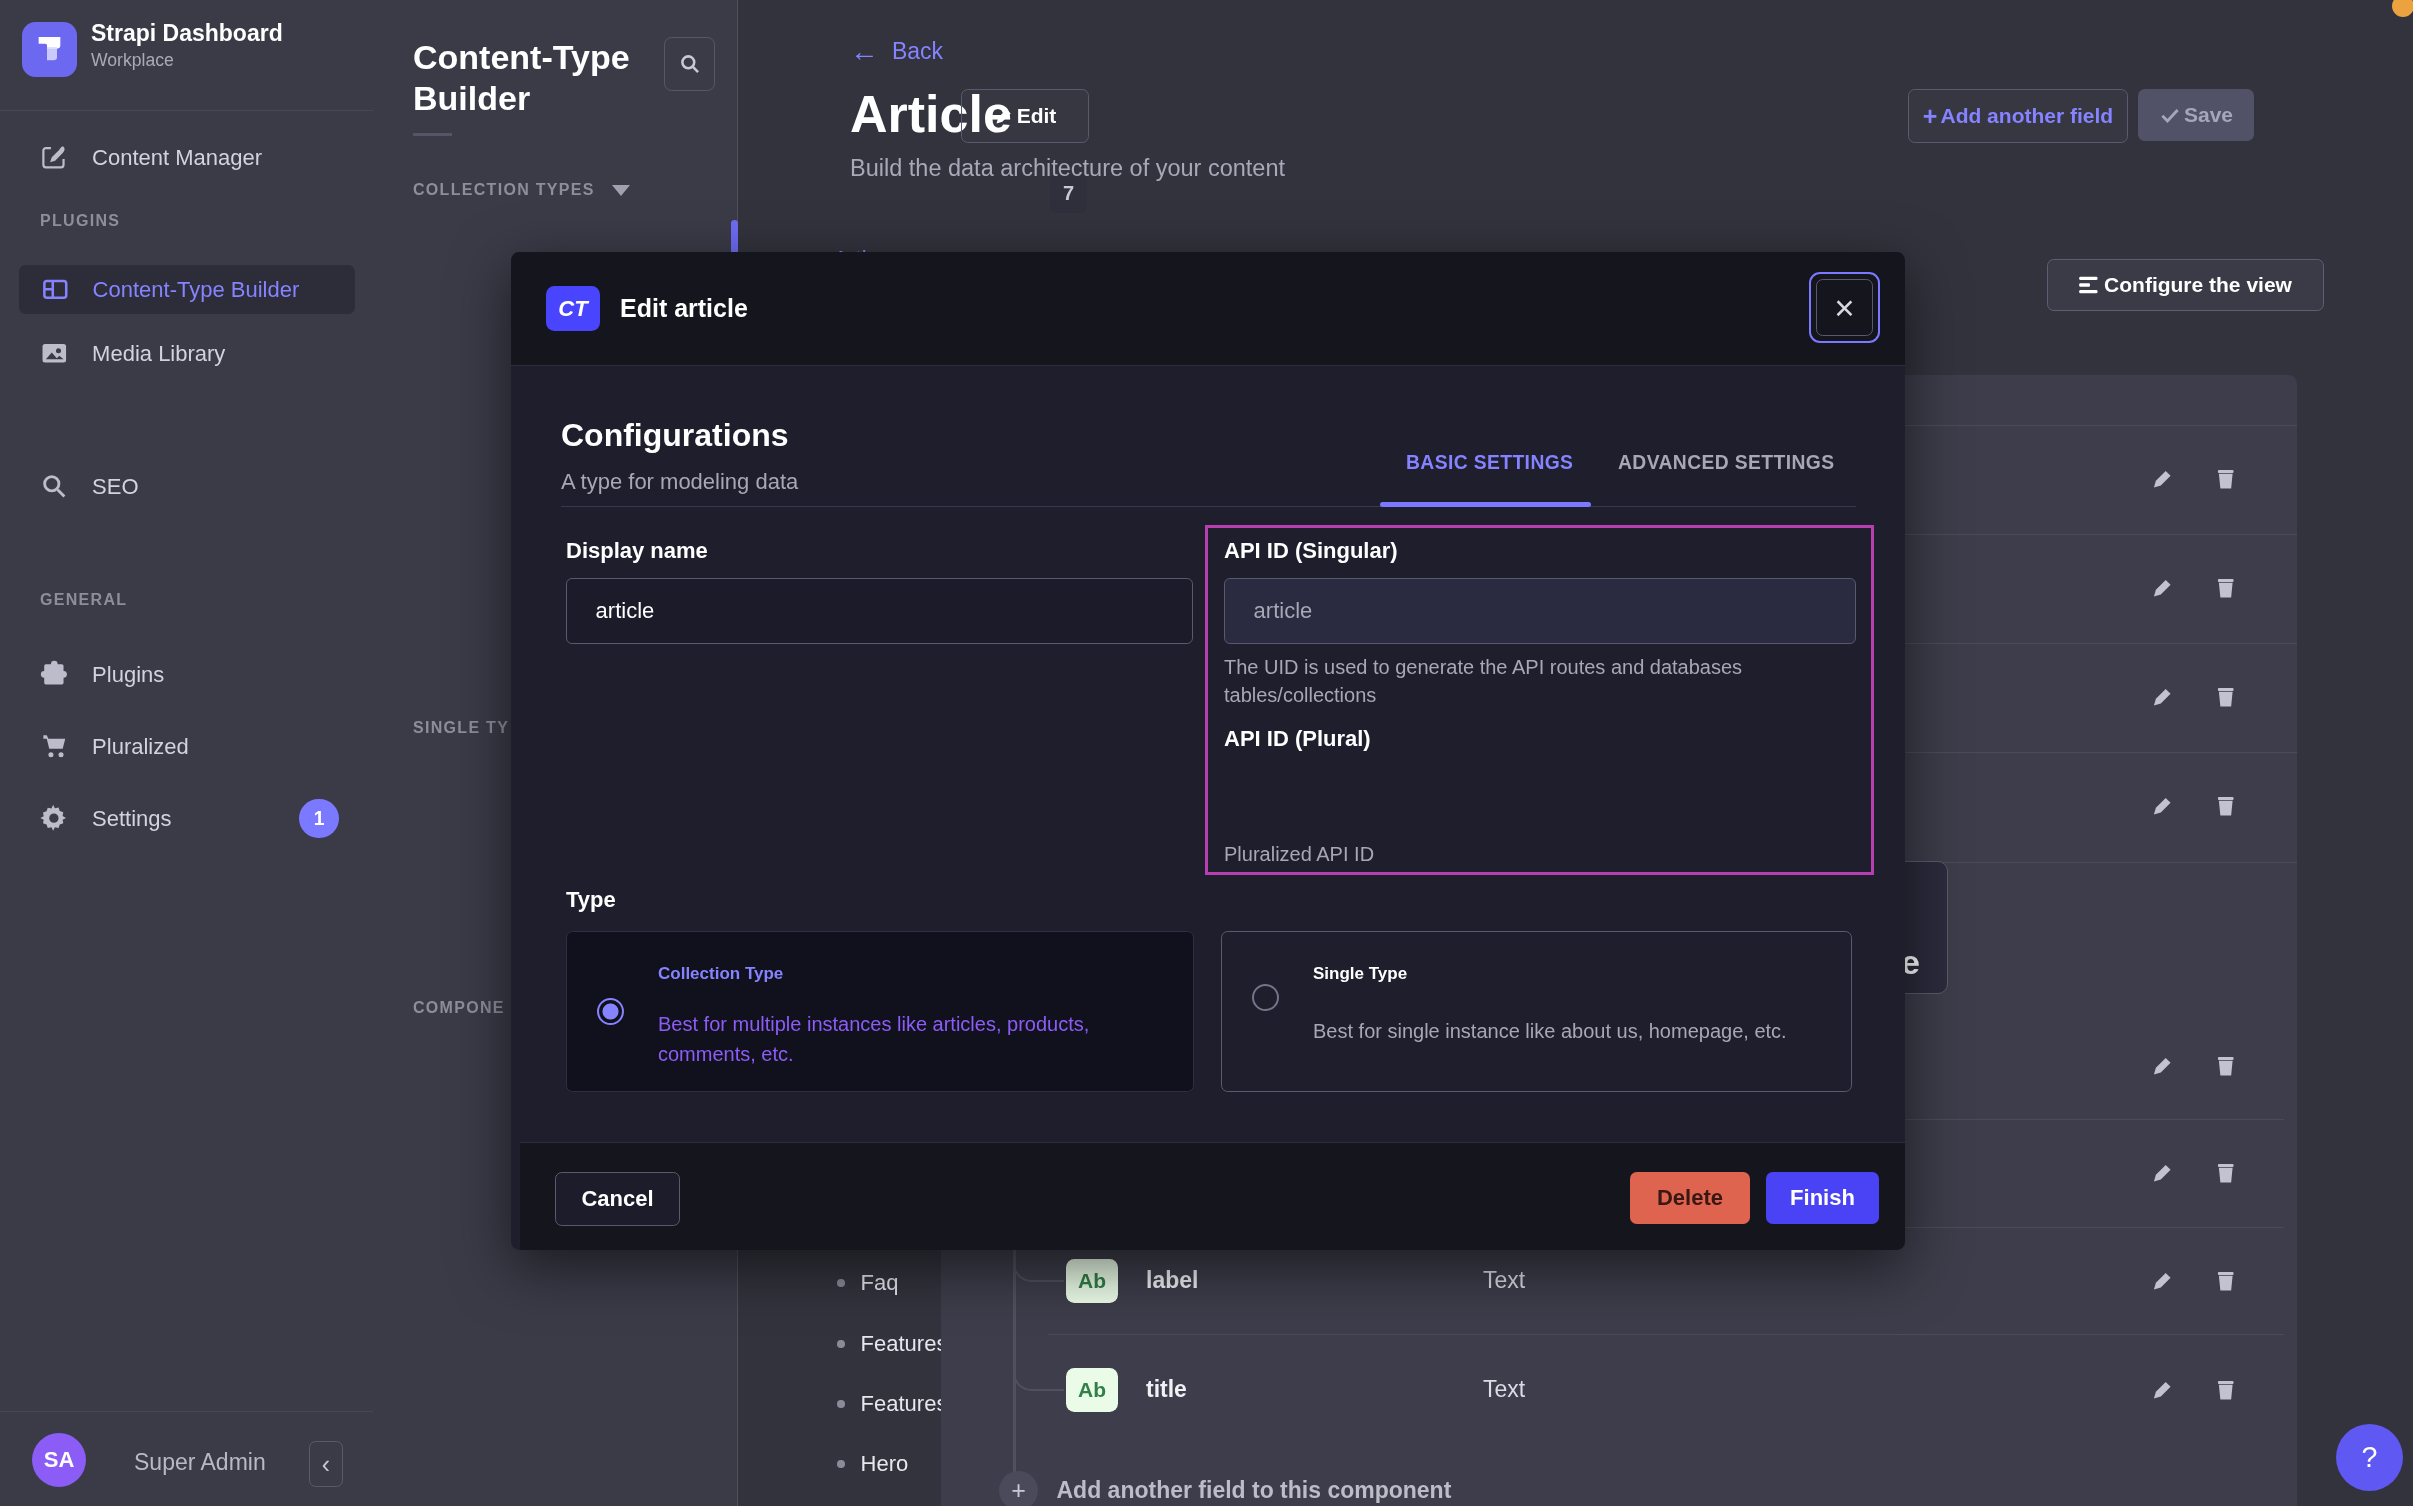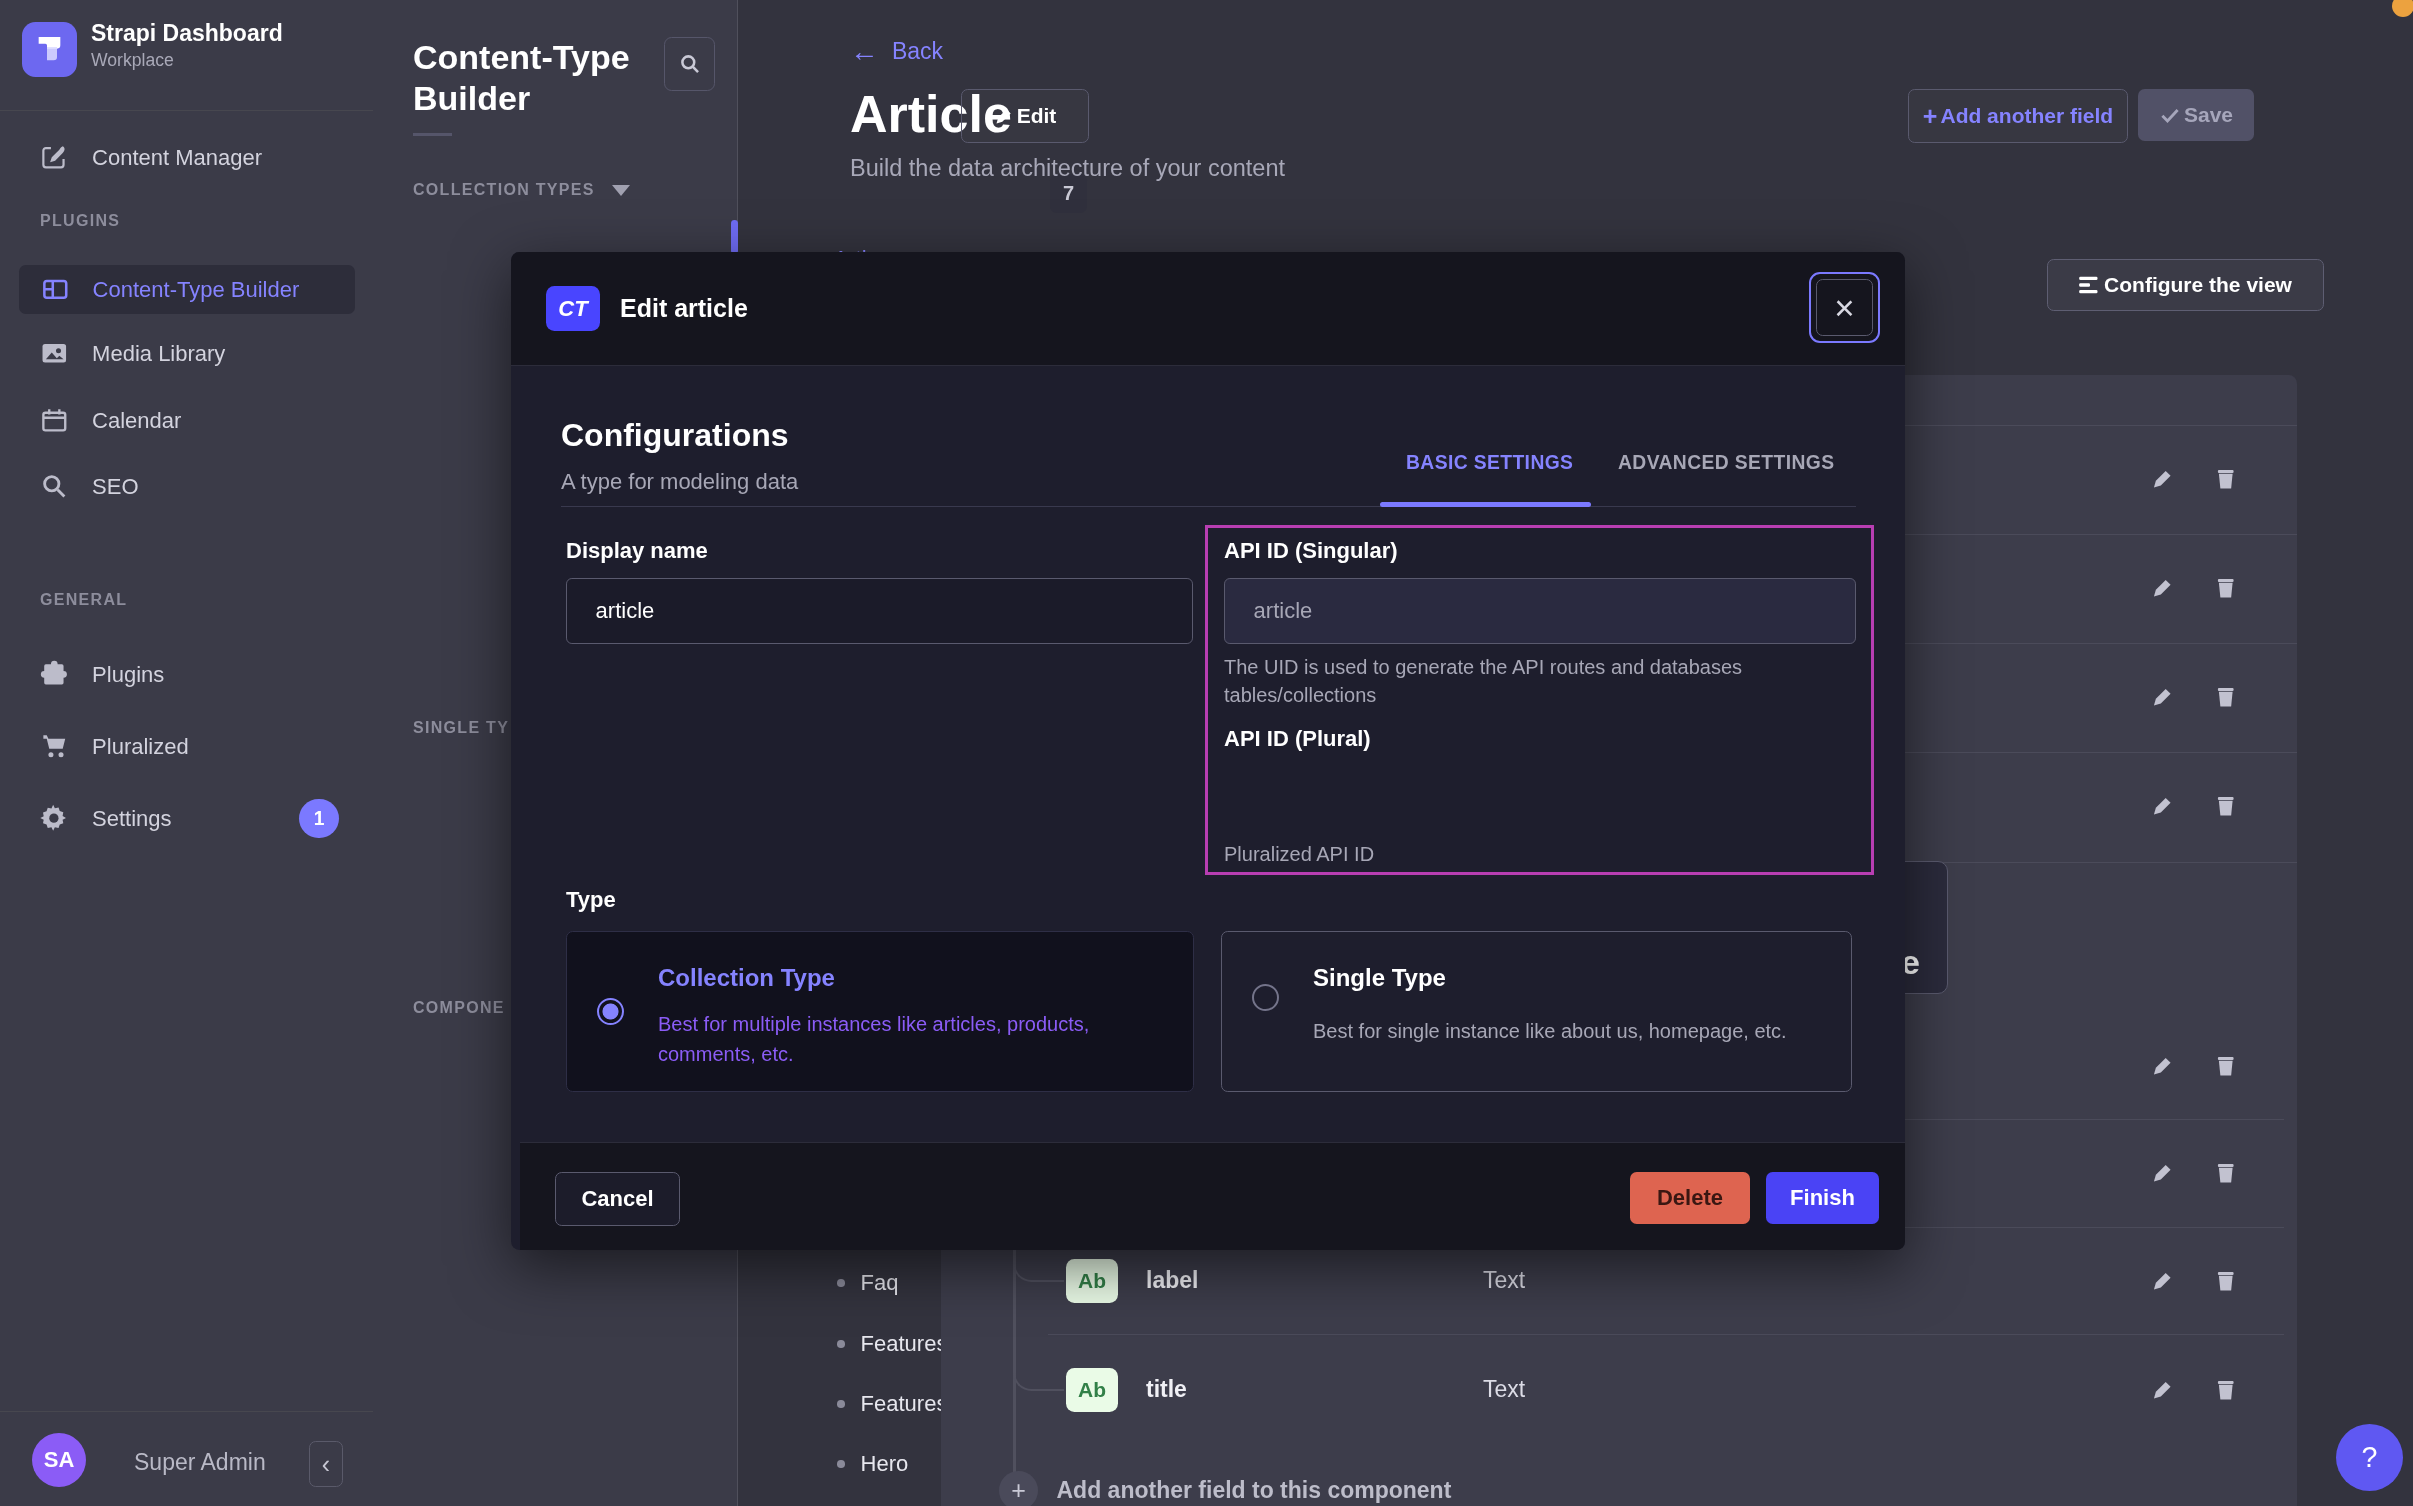--- a/index.html
+++ b/index.html
@@ -81,21 +81,21 @@
   .f-label{font-size:22px;font-weight:bold;color:#fff;}
   .f-input{height:66px;border:0.8px solid #5a5a6e;border-radius:5.9px;background:#1b1b29;
         display:flex;align-items:center;padding:0 28.6px;font-size:22px;color:#fff;box-sizing:border-box;}
   .f-input.dim{background:#2a2a40;color:#a7a7b6;}
   .f-help{font-size:20px;color:#a7a7b6;line-height:28px;}
   .annotation{left:694px;top:273px;width:669px;height:350px;border:3.4px solid #b83eb2;box-sizing:border-box;}
   .type-card{border-radius:6.7px;box-sizing:border-box;}
   .radio{width:27px;height:27px;border-radius:50%;box-sizing:border-box;}
   .radio.sel{border:2.5px solid #8583ff;background:radial-gradient(circle,#8583ff 0 7.6px,#11111d 8.4px);}
   .radio.unsel{border:2.5px solid #74748a;}
-  .card-title{font-size:24px;font-weight:bold;}
+  .card-title{font-size:17px;font-weight:bold;}
   .card-desc{font-size:20px;line-height:30px;}
   .modal-foot{position:absolute;left:0;top:890px;width:100%;height:108px;background:#15151e;border-top:0.8px solid #2c2c3a;margin-left:9px;}
   .fbtn{height:52px;border-radius:6.7px;font-size:22px;font-weight:bold;display:flex;align-items:center;justify-content:center;}
   svg{display:block;}
 </style>
 </head>
 <body>
 
 <div class="stage">
 
@@ -136,29 +136,20 @@
       <span class="ic">
         <svg width="28.6" height="28.6" viewBox="0 0 34 34">
           <rect x="3" y="6" width="28" height="22" rx="3" fill="currentColor"></rect>
           <circle cx="22" cy="14" r="3" fill="#3b3b48"></circle>
           <path d="M7 24l7-8 6 7 3-3 5 4H7z" fill="#3b3b48"></path>
         </svg>
       </span>
       <span>Media Library</span>
     </div>
 
-    <div class="abs nav" style="left:40px;top:396px;width:302px">
-      <span class="ic">
-        <svg width="28.6" height="28.6" viewBox="0 0 34 34" fill="none" stroke="currentColor" stroke-width="2.8">
-          <rect x="4" y="8" width="26" height="21" rx="2.5"></rect>
-            <path d="M4 14h26M11 4v6M23 4v6"></path>
-        </svg>
-      </span>
-      <span>Calendar</span>
-    </div>
 
     <div class="abs nav" style="left:40px;top:462px;width:302px">
       <span class="ic">
         <svg width="28.6" height="28.6" viewBox="0 0 34 34" fill="none" stroke="currentColor" stroke-width="3.4">
           <circle cx="14" cy="14" r="8.5"></circle>
             <path d="M21 21l8 8"></path>
         </svg>
       </span>
       <span>SEO</span>
     </div>

